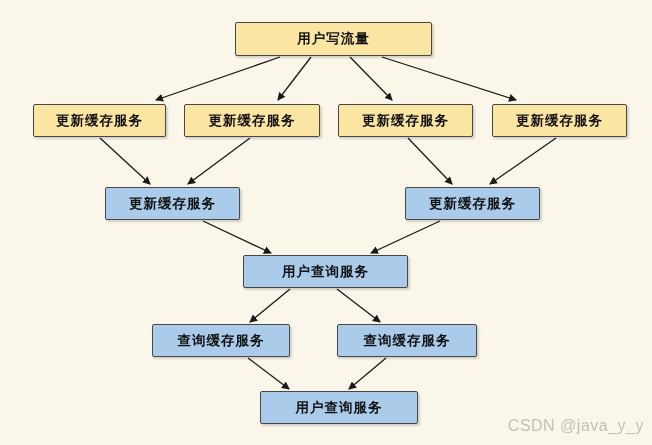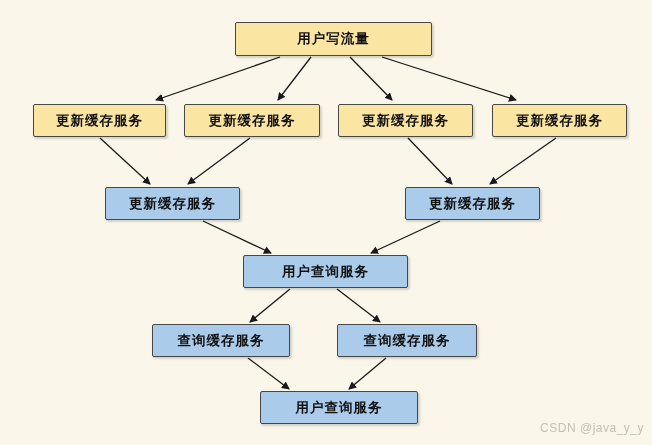--- a/index.html
+++ b/index.html
@@ -35,21 +35,21 @@
     color: var(--node-text, #111111);
     letter-spacing: 1px;
     box-shadow: 1.5px 2px 2px rgba(0,0,0,0.15);
   }
   .node.yellow { background: var(--yellow-fill, #fbe5a3); }
   .node.blue   { background: var(--blue-fill, #aacbe9); }
   .watermark {
     position: absolute;
     right: 8px;
     bottom: 10px;
-    font-size: 12px;
+    font-size: 16px;
     color: var(--watermark-text, #c4c0b6);
     letter-spacing: 0.5px;
   }
 </style>
 </head>
 <body>
 
 <div class="canvas">
 
   <svg class="edges" width="652" height="445" viewBox="0 0 652 445">

